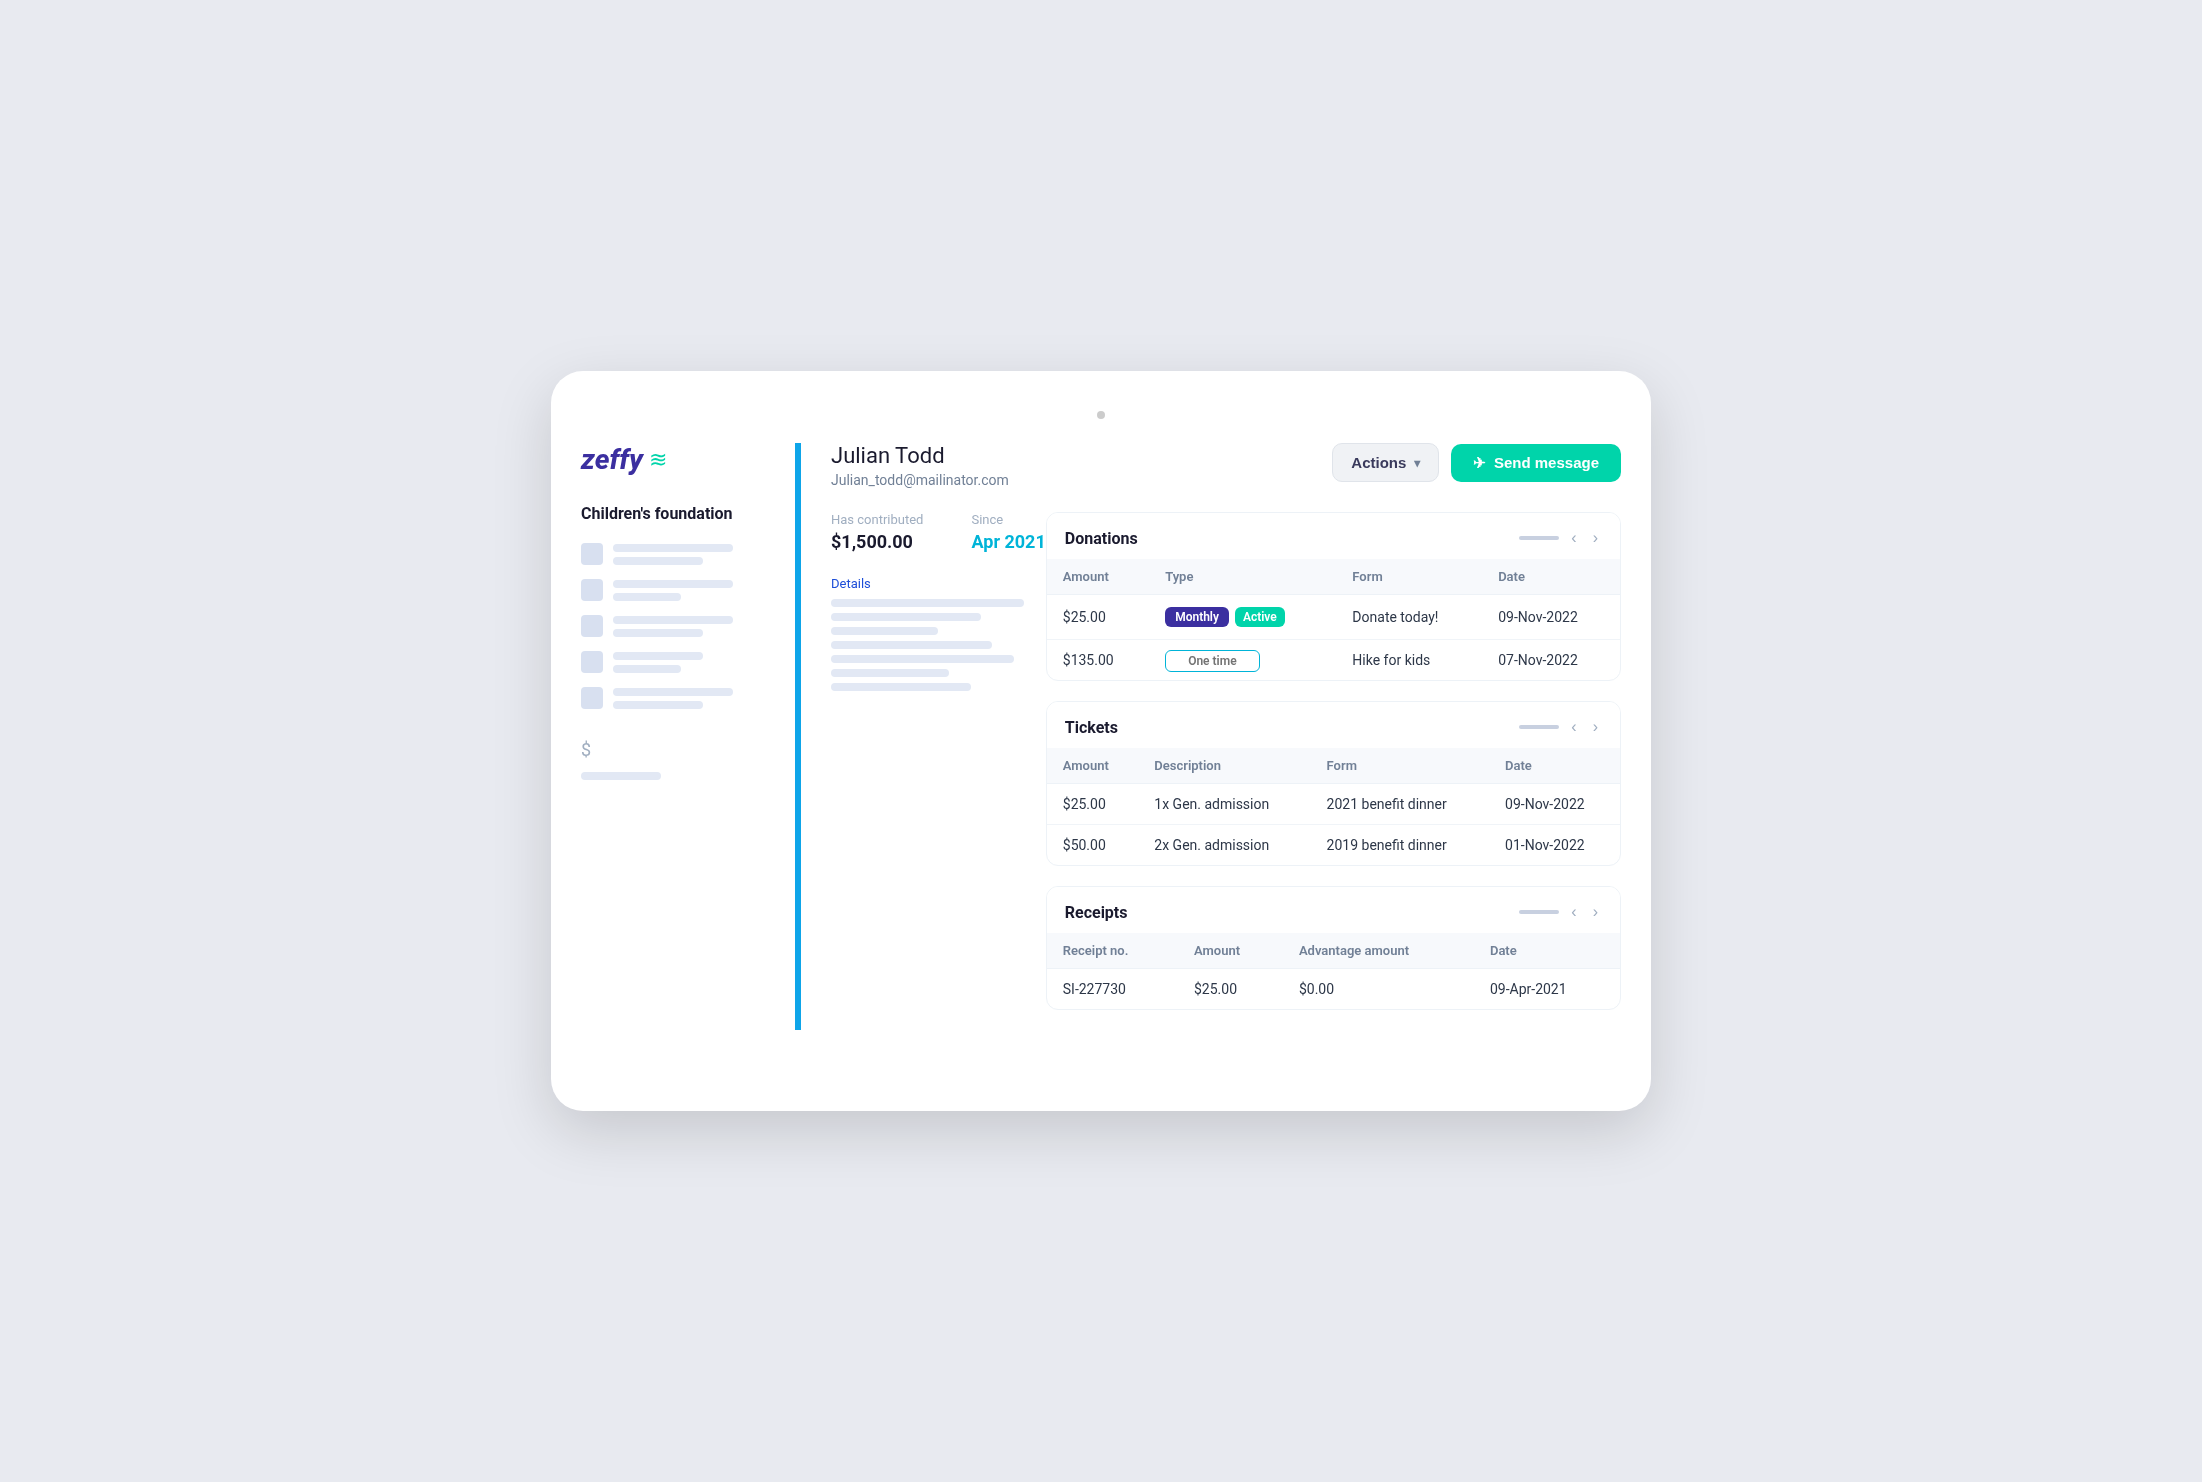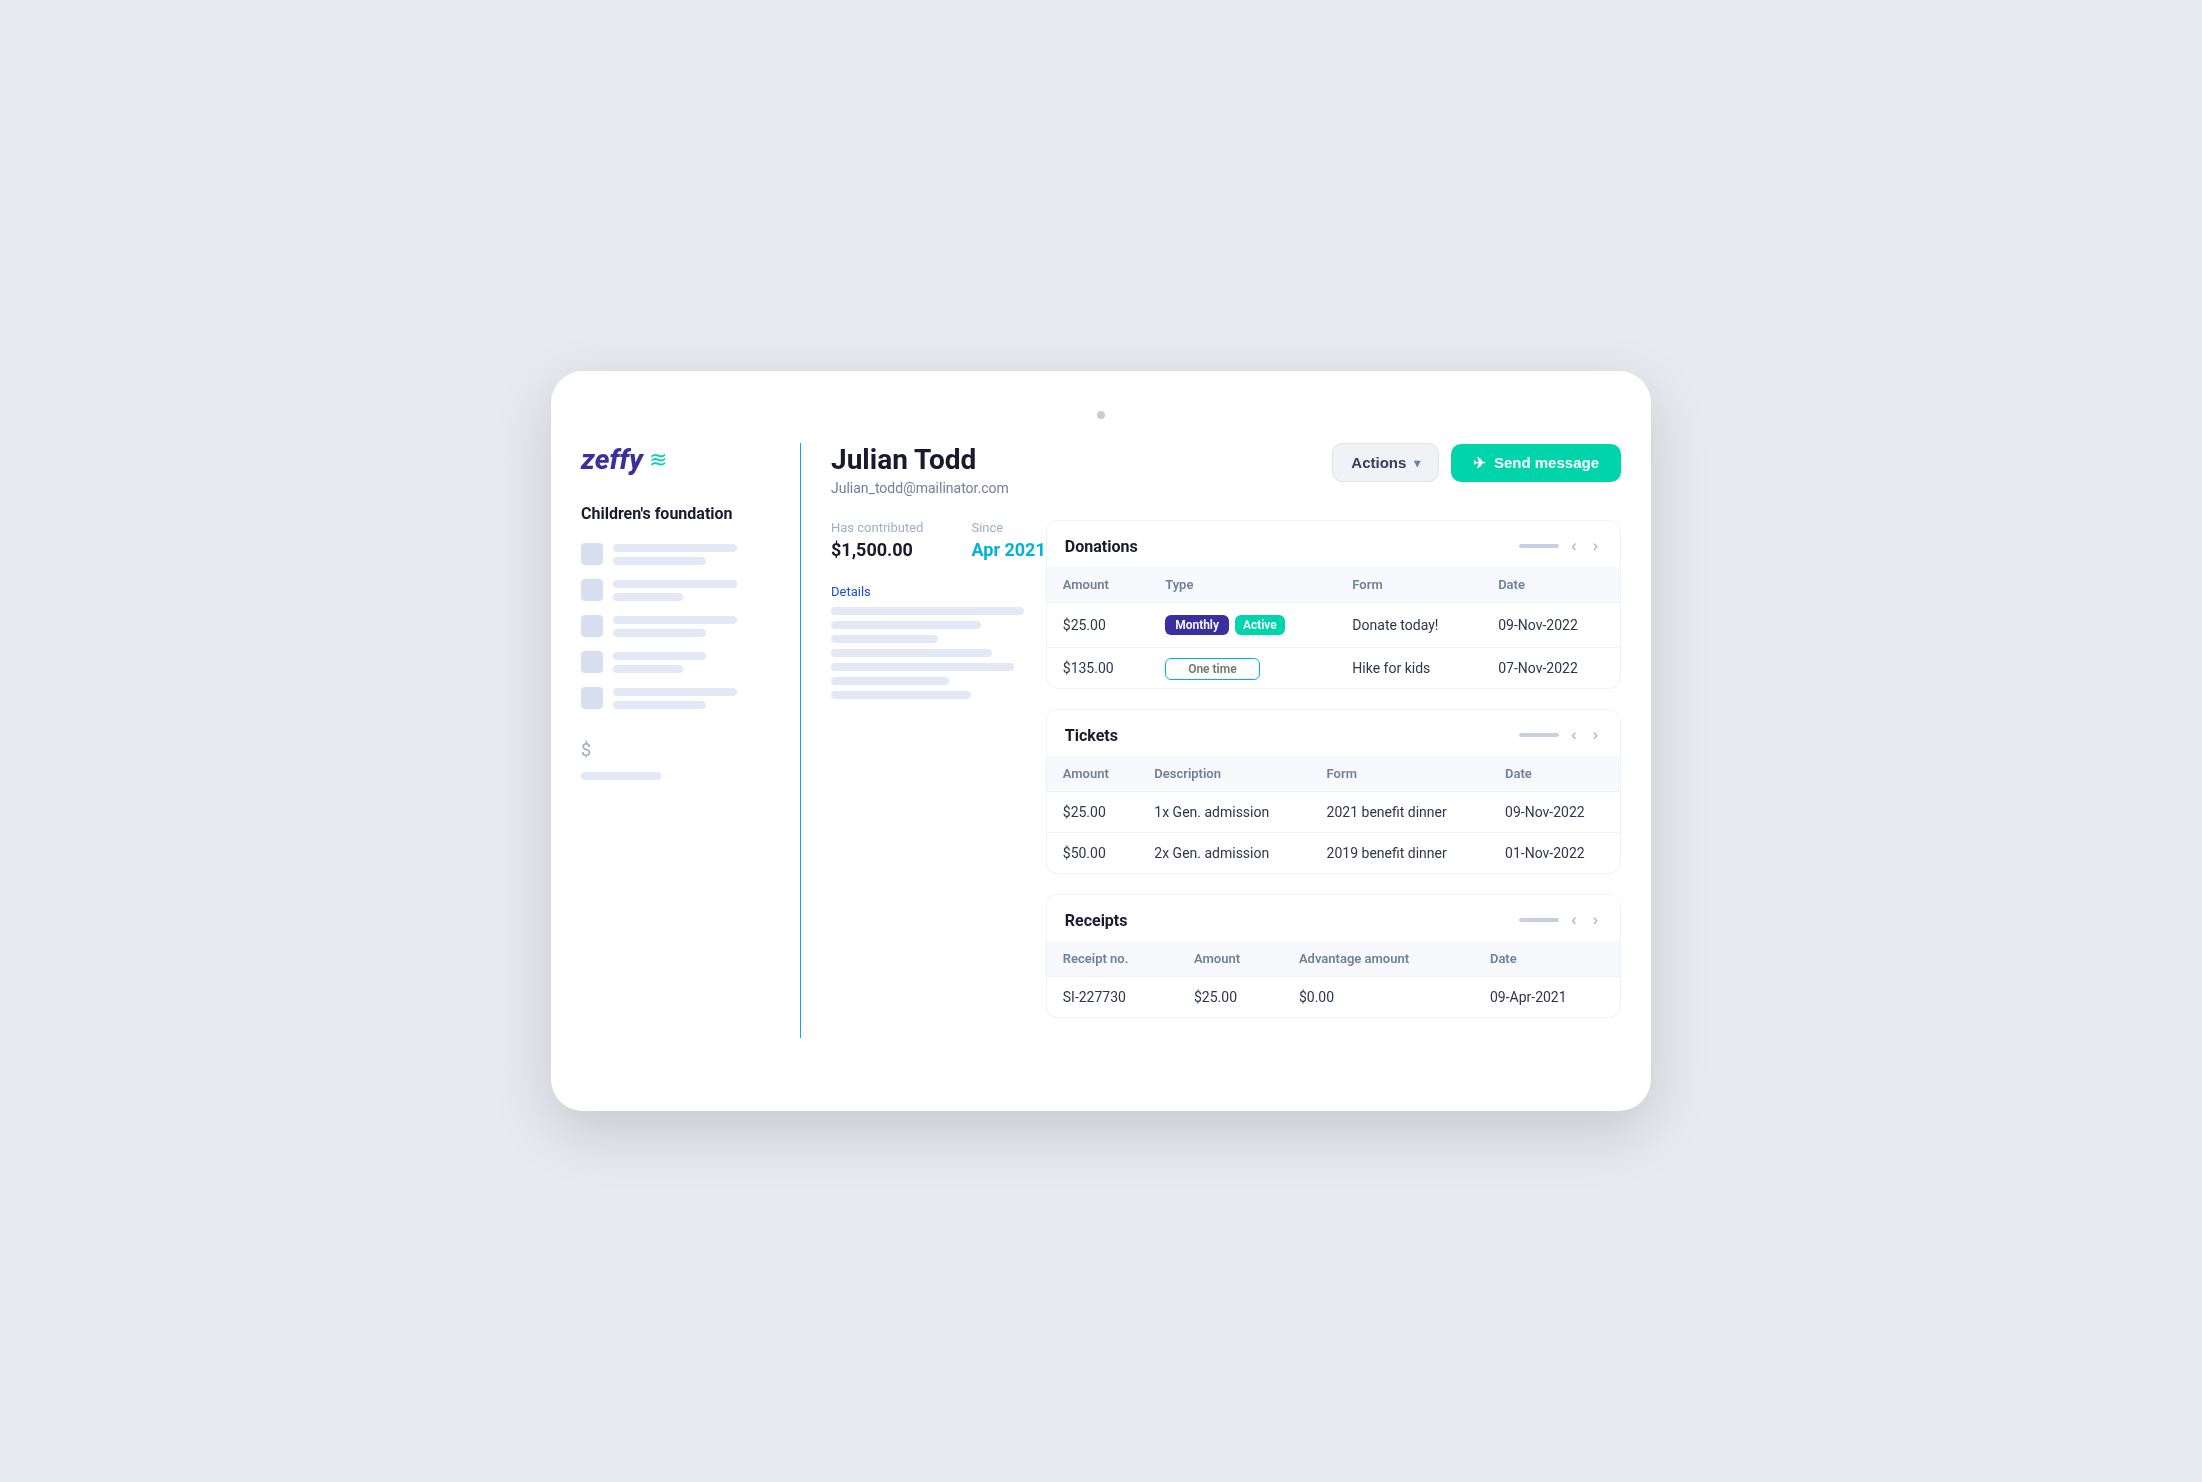--- a/index.html
+++ b/index.html
@@ -32,21 +32,21 @@
     .layout {
       display: flex;
       gap: 0;
       height: 100%;
     }
     
     .sidebar {
       width: 220px;
       flex-shrink: 0;
       padding-right: 32px;
-      border-right: 1px solid #0ea5e9;
+      border-right: 6px solid #0ea5e9;
     }
     .logo {
       display: flex;
       align-items: center;
       gap: 6px;
       margin-bottom: 28px;
     }
     .logo-text {
       font-size: 28px;
       font-weight: 800;
@@ -116,22 +116,22 @@
       overflow: auto;
     }
     
     .header {
       display: flex;
       align-items: flex-start;
       justify-content: space-between;
       margin-bottom: 24px;
     }
     .user-info h1 {
-      font-size: 28px;
-      font-weight: 700;
+      font-size: 22px;
+      font-weight: 400;
       color: #1a1a2e;
     }
     .user-info .email {
       font-size: 14px;
       color: #718096;
       margin-top: 4px;
     }
     .header-actions {
       display: flex;
       gap: 12px;

